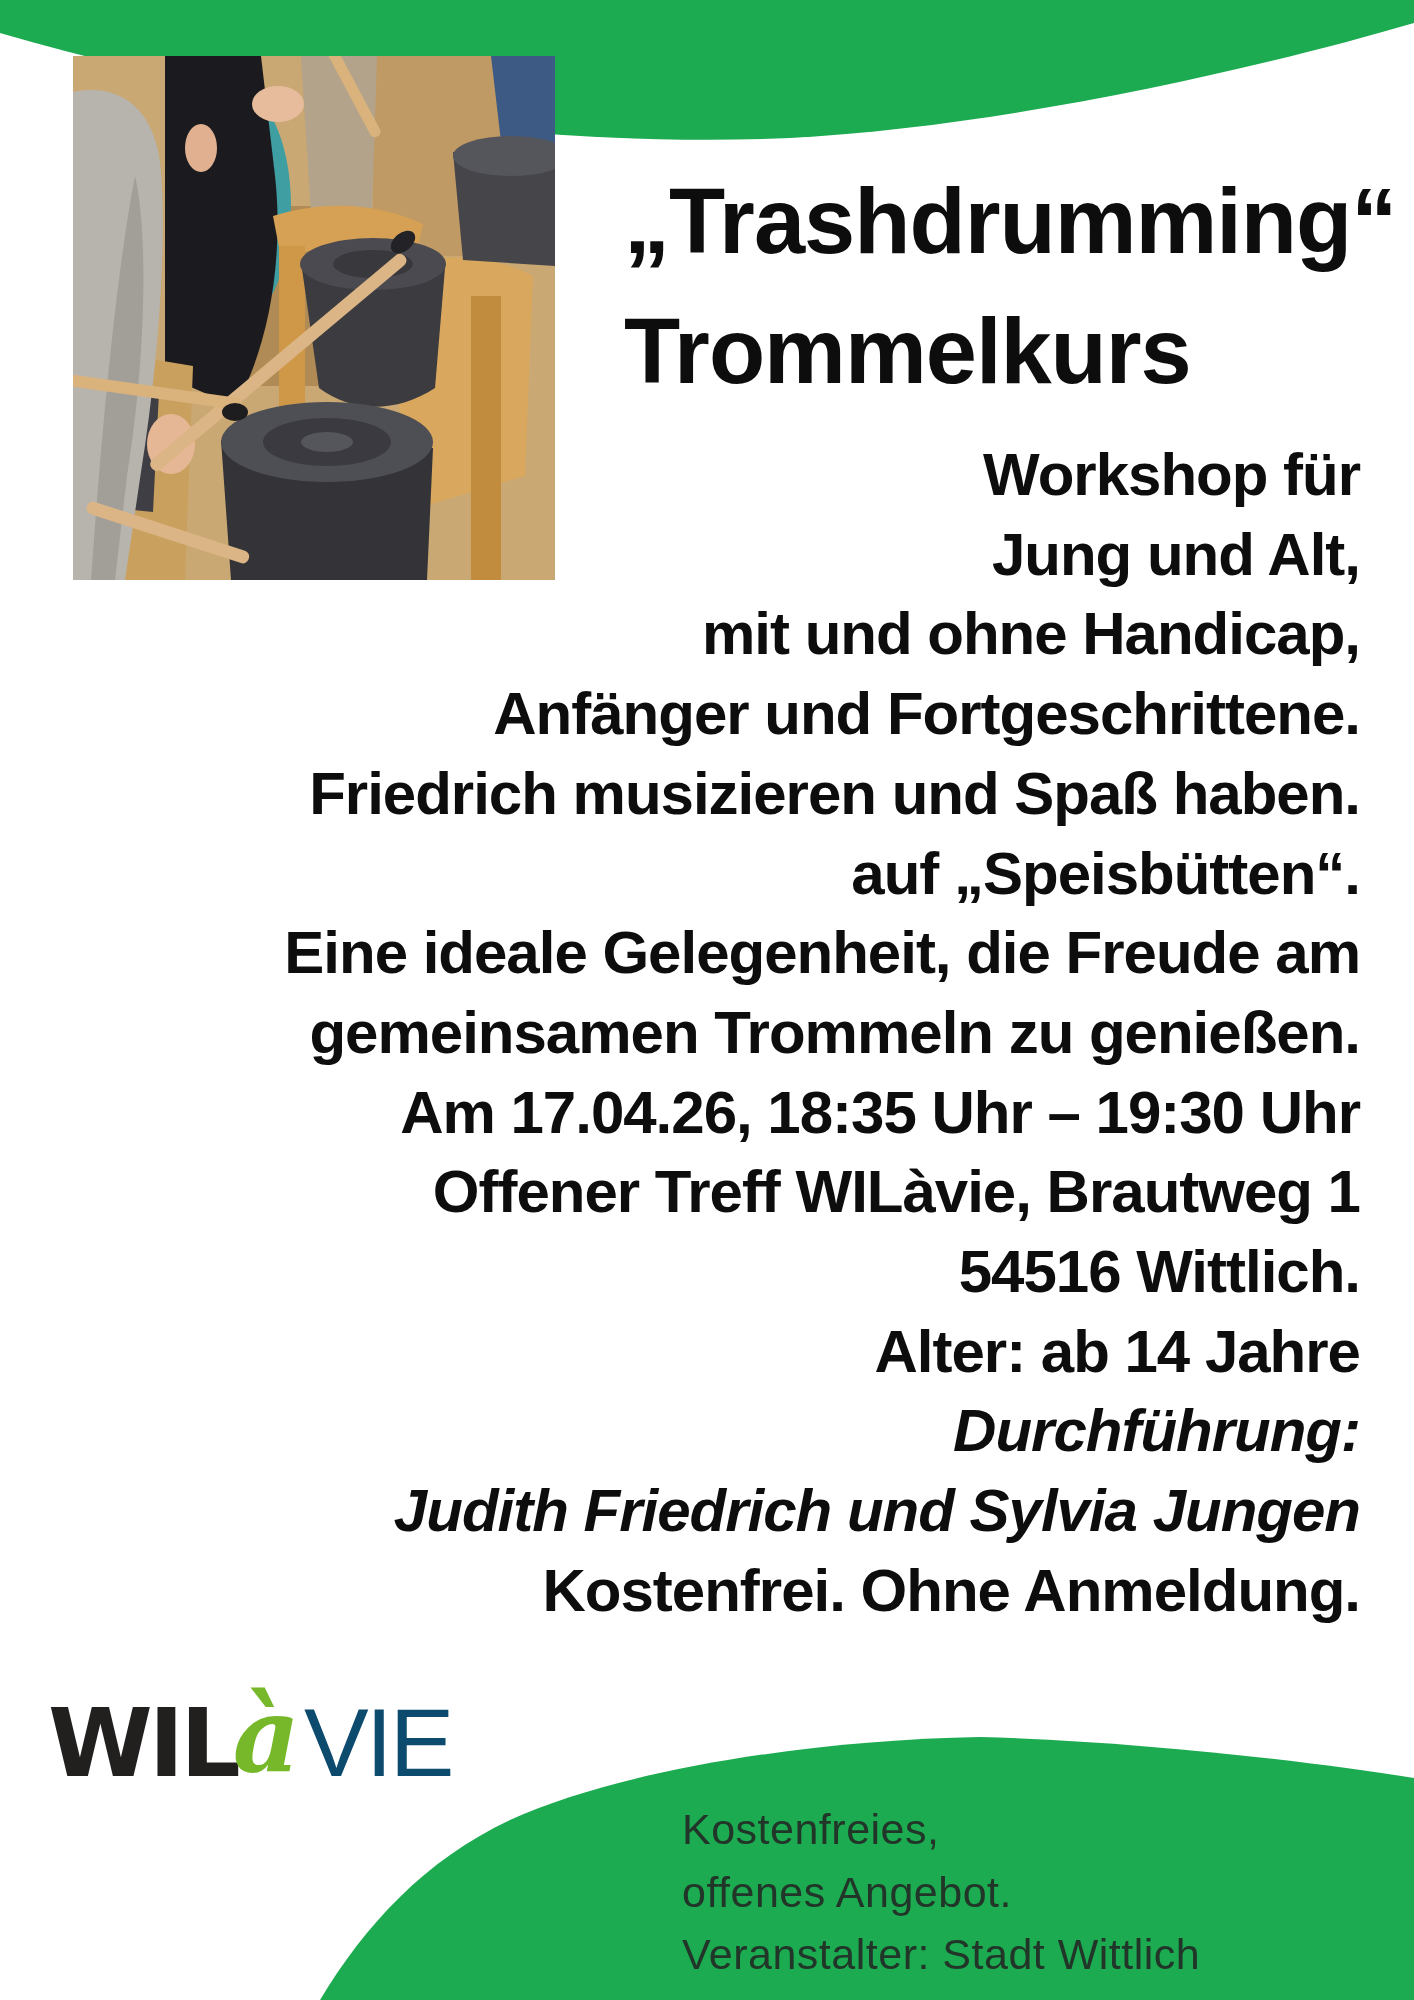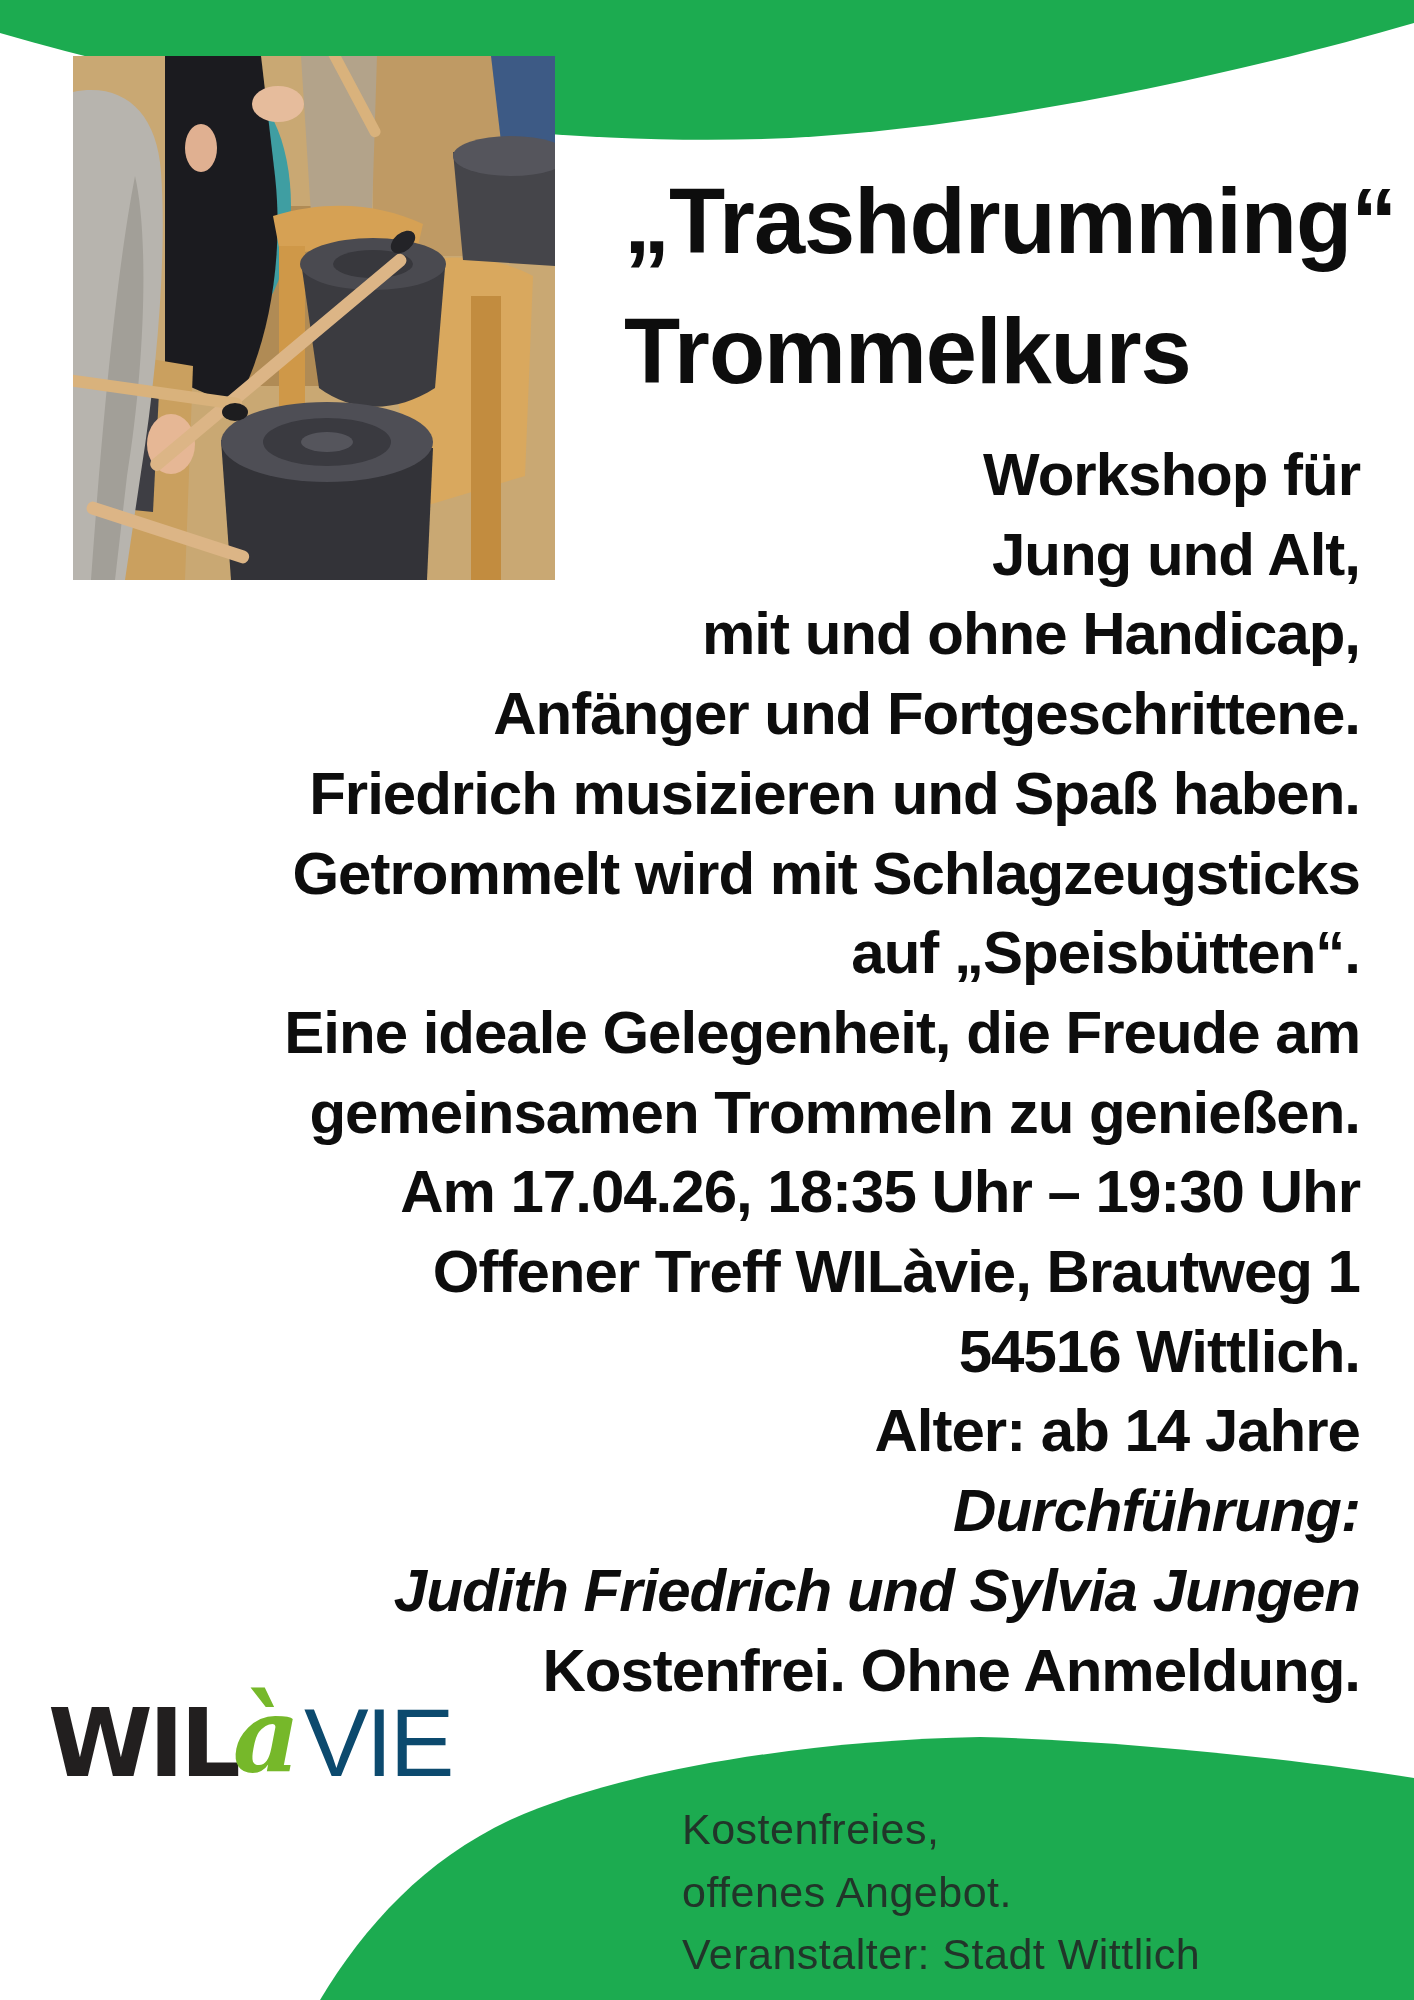--- a/index.html
+++ b/index.html
@@ -126,21 +126,20 @@
     <div>„Trashdrumming“</div>
     <div>Trommelkurs</div>
   </div>
 
   <div class="body-text">
       <div class="body-line">Workshop für</div>
       <div class="body-line">Jung und Alt,</div>
       <div class="body-line">mit und ohne Handicap,</div>
       <div class="body-line">Anfänger und Fortgeschrittene.</div>
       <div class="body-line">Friedrich musizieren und Spaß haben.</div>
-      <div class="body-line">Getrommelt wird mit Schlagzeugsticks</div>
       <div class="body-line">auf „Speisbütten“.</div>
       <div class="body-line">Eine ideale Gelegenheit, die Freude am</div>
       <div class="body-line">gemeinsamen Trommeln zu genießen.</div>
       <div class="body-line">Am 17.04.26, 18:35 Uhr – 19:30 Uhr</div>
       <div class="body-line">Offener Treff WILàvie, Brautweg 1</div>
       <div class="body-line">54516 Wittlich.</div>
       <div class="body-line">Alter: ab 14 Jahre</div>
       <div class="body-line italic">Durchführung:</div>
       <div class="body-line italic">Judith Friedrich und Sylvia Jungen</div>
       <div class="body-line">Kostenfrei. Ohne Anmeldung.</div>

